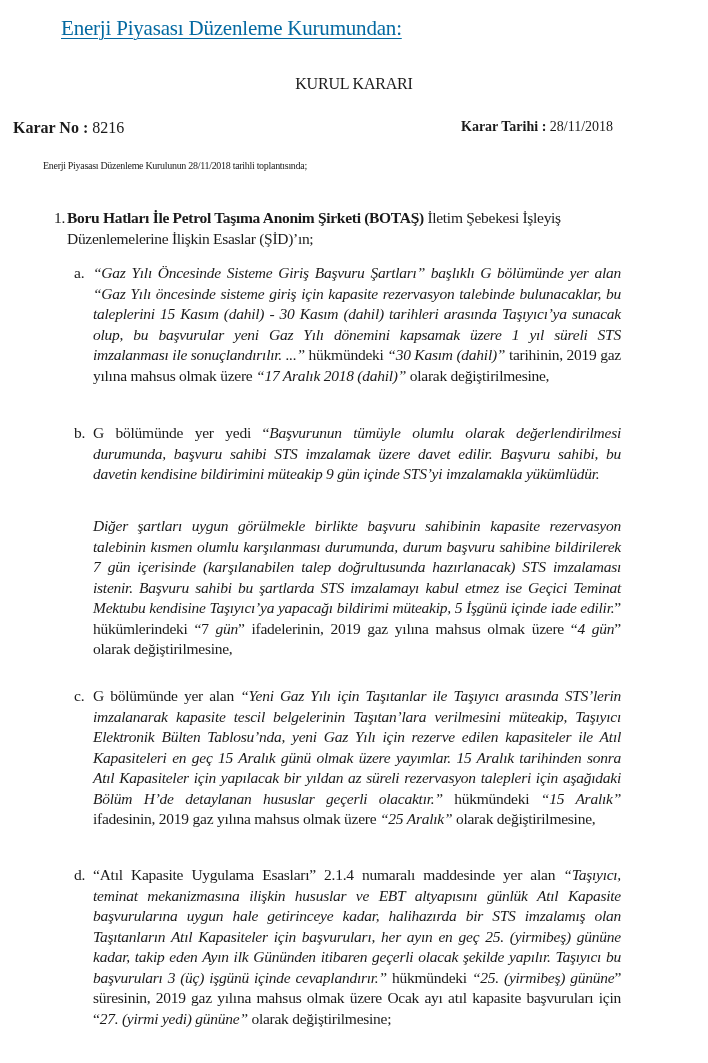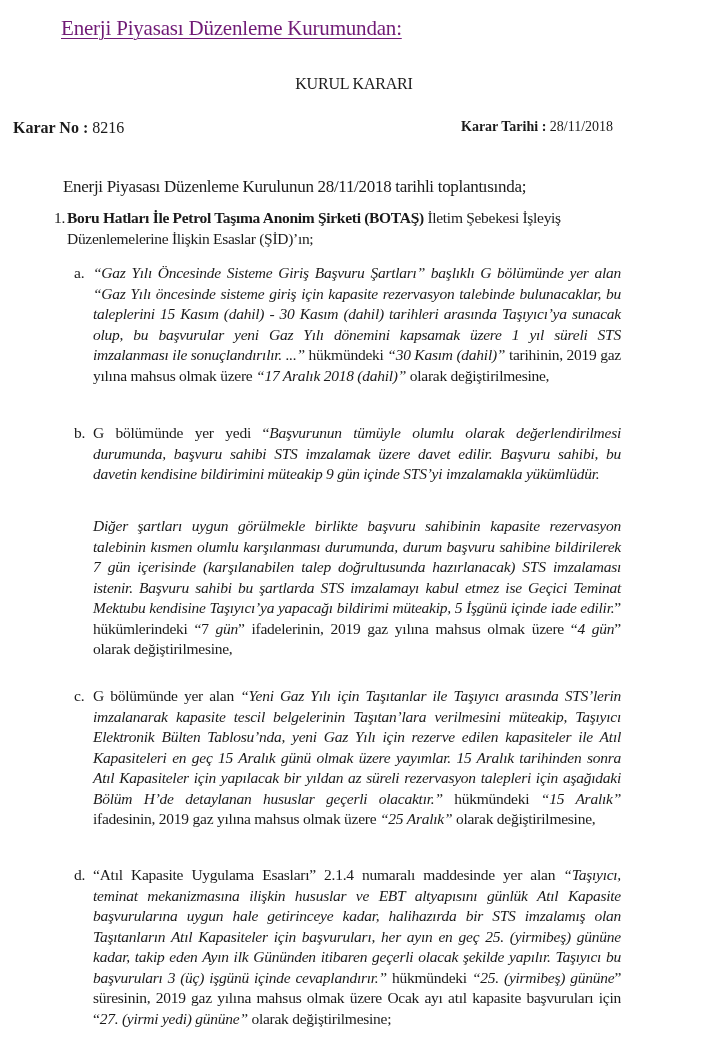--- a/index.html
+++ b/index.html
@@ -3,30 +3,30 @@
 <meta charset="utf-8">
 <style>
   html, body { margin: 0; padding: 0; background: #ffffff; }
   body {
     width: 708px; height: 1063px; overflow: hidden; position: relative;
     font-family: "Liberation Serif", serif; color: #1a1a1a;
   }
   .header-title {
     position: absolute; left: 61px; top: 16px; font-size: 21px;
     text-decoration: underline; text-decoration-thickness: 1px; text-underline-offset: 3px;
-    letter-spacing: -0.2px; color: #701a75;
+    letter-spacing: -0.2px; color: #0369a1;
   }
   .kurul {
     position: absolute; left: 0; width: 708px; top: 75px; text-align: center;
     font-weight: normal; font-size: 16px; letter-spacing: -0.2px;
   }
   .karar-no { position: absolute; left: 13px; top: 119px; font-size: 16px; }
   .karar-tarihi { position: absolute; left: 461px; top: 119px; font-size: 14px; }
   .b { font-weight: bold; text-align: center; }
-  .intro { position: absolute; left: 43px; top: 177px; font-size: 17px; letter-spacing: -0.3px; margin-left: 20px; }
+  .intro { position: absolute; left: 43px; top: 160px; font-size: 10px; letter-spacing: -0.3px; }
   .item1 { position: absolute; left: 67px; top: 207px; width: 570px; font-size: 15.5px; line-height: 21px; letter-spacing: -0.3px; }
   .item1 .num { position: absolute; left: -13px; top: 0; }
   .sub { position: absolute; left: 93px; width: 528px; font-size: 15.5px; line-height: 20.5px; text-align: justify; letter-spacing: -0.25px; }
   .sub .lbl { position: absolute; left: -19px; top: 0; font-style: normal; }
   .sub p { margin: 0; }
   i { font-style: italic; }
   .sa { top: 263px; }
   .sb { top: 423px; }
   .sb2 { top: 516px; }
   .sc { top: 686px; }

